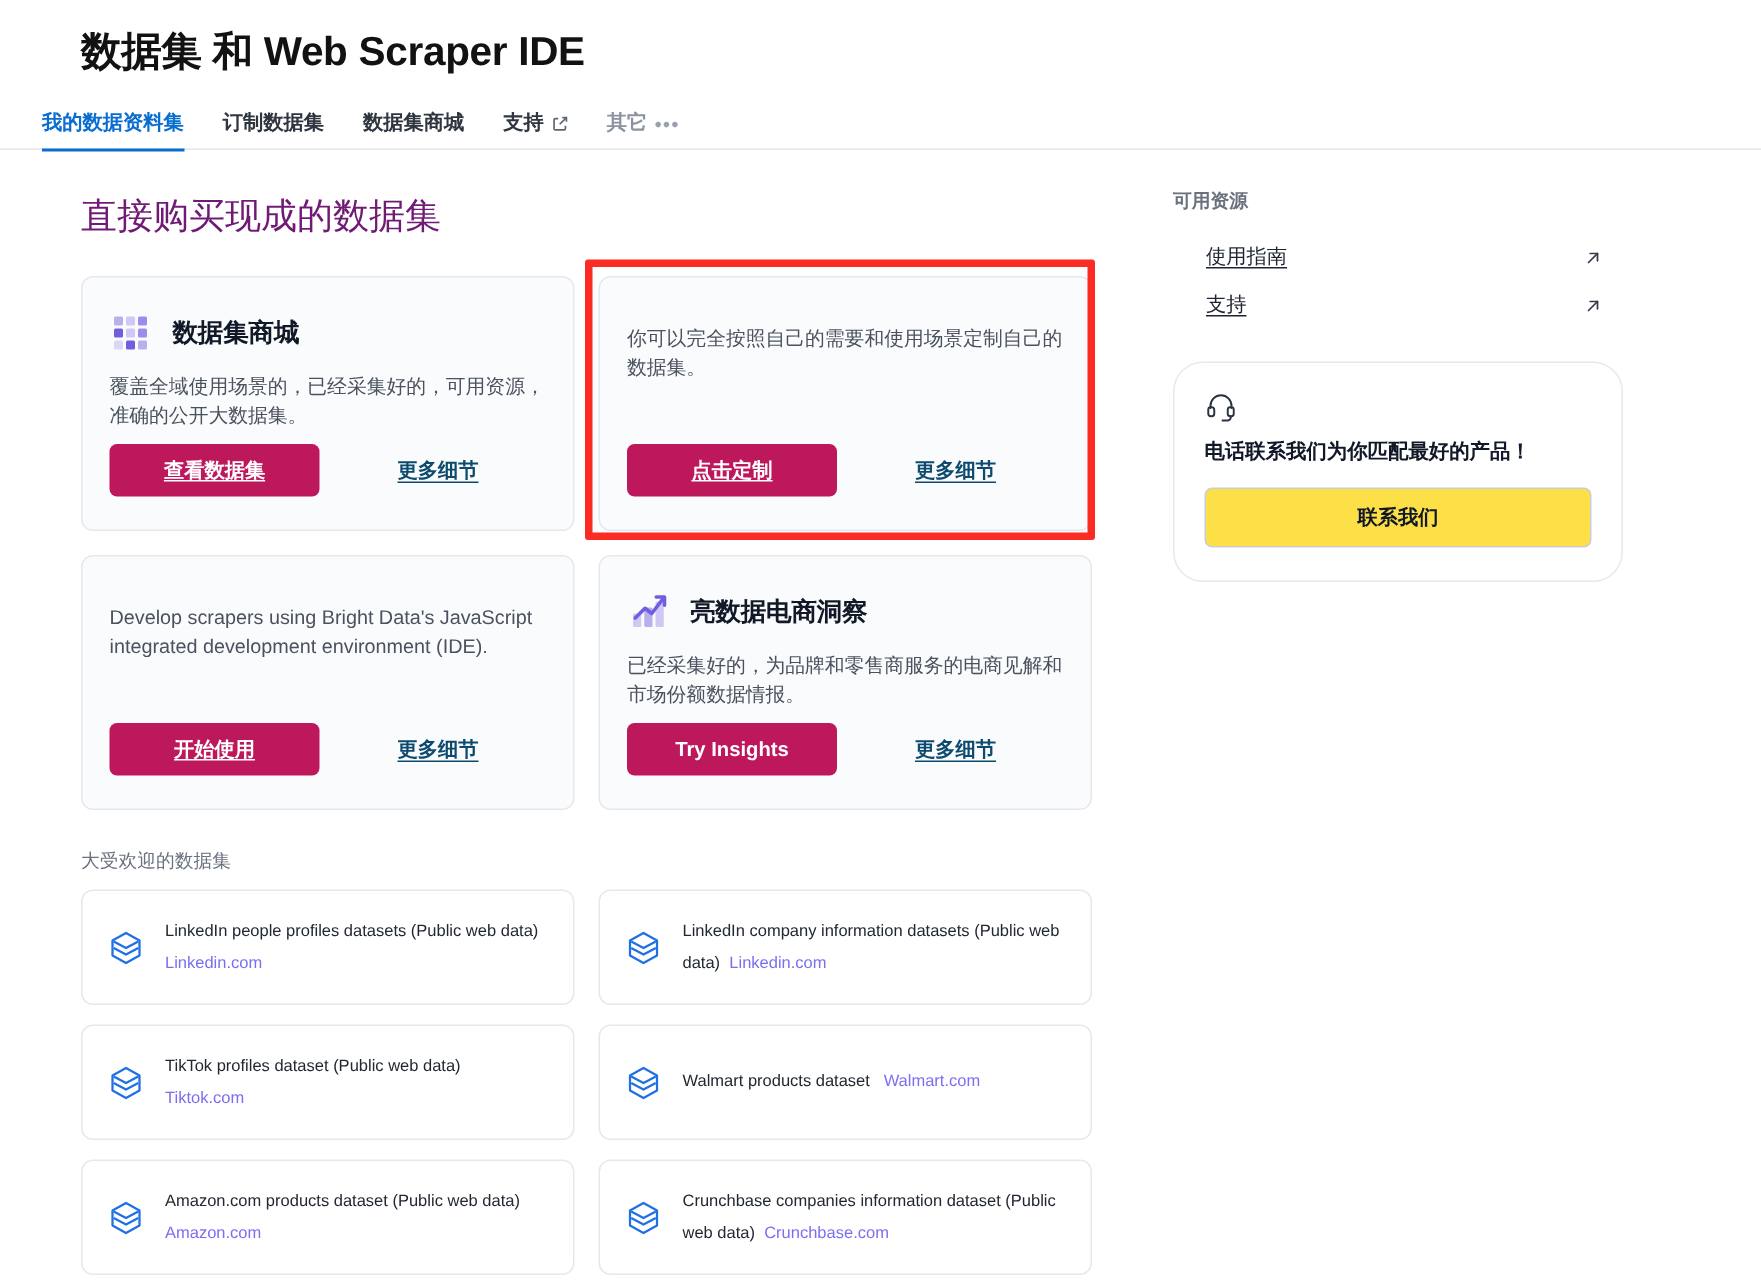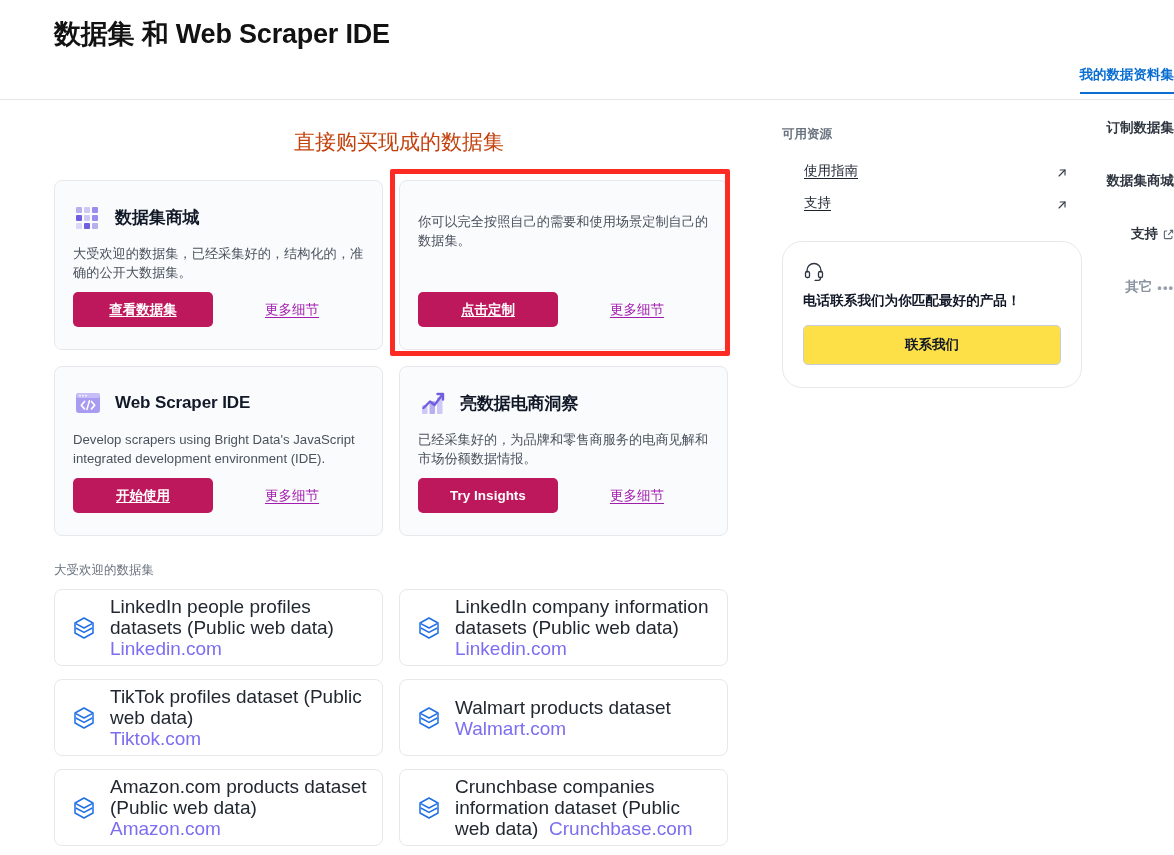--- a/index.html
+++ b/index.html
@@ -22,23 +22,22 @@
     line-height: 40px;
   }
 
   
   .tabbar {
     margin-top: 12px;
     position: relative;
     display: flex;
     align-items: flex-end;
     gap: 26px;
-    padding-left: 84px;
+    padding-left: 28px;
     height: 34px;
-    flex-direction: column;
   }
   .tabbar::after {
     content: "";
     position: absolute;
     left: 0; right: 0; bottom: 0;
     height: 1px;
     background: #e3e5e8;
   }
   .tab {
     position: relative;
@@ -68,25 +67,24 @@
 
   
   .body-wrap {
     display: flex;
     padding: 0 0 0 54px;
   }
   .main-col { width: 690px; flex: none; }
   .side-col { width: 300px; flex: none; margin-left: 38px; padding-top: 26px; }
 
   .section-title {
-    font-size: 21px;
+    font-size: 24px;
     font-weight: 500;
-    color: #c2410c;
+    color: #701a75;
     margin: 28px 0 24px 0;
-    text-align: center;
   }
 
   
   .card-grid {
     display: grid;
     grid-template-columns: 329px 329px;
     gap: 16px 16px;
   }
   .prod-card {
     background: #fafbfc;
@@ -129,22 +127,22 @@
     font-size: 13.5px;
     font-weight: 700;
     font-family: inherit;
     cursor: pointer;
     text-decoration: underline;
     text-underline-offset: 2px;
   }
   .btn-primary.no-underline { text-decoration: none; }
   .link-more {
     font-size: 13.5px;
-    font-weight: 400;
-    color: #a21caf;
+    font-weight: 700;
+    color: #0c4a6e;
     text-decoration: underline;
     text-underline-offset: 3px;
     cursor: pointer;
     white-space: nowrap;
   }
 
   
   .highlight-box {
     position: absolute;
     border: 5px solid #fc2b24;
@@ -171,21 +169,21 @@
     background: #fff;
     height: 77px;
     display: flex;
     align-items: center;
     gap: 13px;
     padding: 0 14px 0 16px;
     cursor: pointer;
   }
   .pop-icon { flex: none; width: 26px; height: 26px; display: block; }
   .pop-text {
-    font-size: 19px;
+    font-size: 11px;
     line-height: 21px;
     color: #222831;
   }
   .pop-domain { color: #7b6ef0; }
 
   
   .side-label { font-size: 12.5px; color: #6a727f; margin-bottom: 12px; font-weight: bold; }
   .side-link-row {
     display: flex;
     align-items: center;
@@ -287,51 +285,36 @@
                 <rect x="3" y="13" width="6" height="6" rx="1" fill="#6f5fe0"></rect>
                 <rect x="11" y="13" width="6" height="6" rx="1" fill="#cfc7f5"></rect>
                 <rect x="19" y="13" width="6" height="6" rx="1" fill="#9b8df0"></rect>
                 <rect x="3" y="21" width="6" height="6" rx="1" fill="#dcd7f8"></rect>
                 <rect x="11" y="21" width="6" height="6" rx="1" fill="#6f5fe0"></rect>
                 <rect x="19" y="21" width="6" height="6" rx="1" fill="#b9afee"></rect>
               </svg>
             </span>
             <span class="prod-title">数据集商城</span>
           </div>
-          <div class="prod-desc">大受欢迎的数据集，已经采集好的，结构化的，准确的公开大数据集。</div>
+          <div class="prod-desc">覆盖全域使用场景的，已经采集好的，可用资源，准确的公开大数据集。</div>
           <div class="prod-actions">
             <button class="btn-primary">查看数据集</button>
             <a class="link-more">更多细节</a>
           </div>
         </div>
 
         <div class="prod-card">
           <div class="prod-desc">你可以完全按照自己的需要和使用场景定制自己的数据集。</div>
           <div class="prod-actions">
             <button class="btn-primary">点击定制</button>
             <a class="link-more">更多细节</a>
           </div>
         </div>
 
         <div class="prod-card">
-          <div class="prod-head">
-            <span class="prod-icon">
-              <svg viewBox="0 0 30 30">
-                <rect x="3" y="5" width="24" height="20" rx="3" fill="#a99bf2"></rect>
-                <rect x="3" y="5" width="24" height="5" rx="3" fill="#c7bdf7"></rect>
-                <circle cx="7" cy="7.6" r="0.9" fill="#ffffff"></circle>
-                <circle cx="10" cy="7.6" r="0.9" fill="#ffffff"></circle>
-                <circle cx="13" cy="7.6" r="0.9" fill="#ffffff"></circle>
-                <path d="M11.5 13.5 8.3 17.2 11.5 20.9" fill="none" stroke="#ffffff" stroke-width="1.7" stroke-linecap="round" stroke-linejoin="round"></path>
-                <path d="M18.5 13.5 21.7 17.2 18.5 20.9" fill="none" stroke="#ffffff" stroke-width="1.7" stroke-linecap="round" stroke-linejoin="round"></path>
-                <path d="M16.4 12.8 13.9 21.6" fill="none" stroke="#ffffff" stroke-width="1.5" stroke-linecap="round"></path>
-              </svg>
-            </span>
-            <span class="prod-title">Web Scraper IDE</span>
-          </div>
           <div class="prod-desc">Develop scrapers using Bright Data's JavaScript integrated development environment (IDE).</div>
           <div class="prod-actions">
             <button class="btn-primary">开始使用</button>
             <a class="link-more">更多细节</a>
           </div>
         </div>
 
         <div class="prod-card">
           <div class="prod-head">
             <span class="prod-icon">

